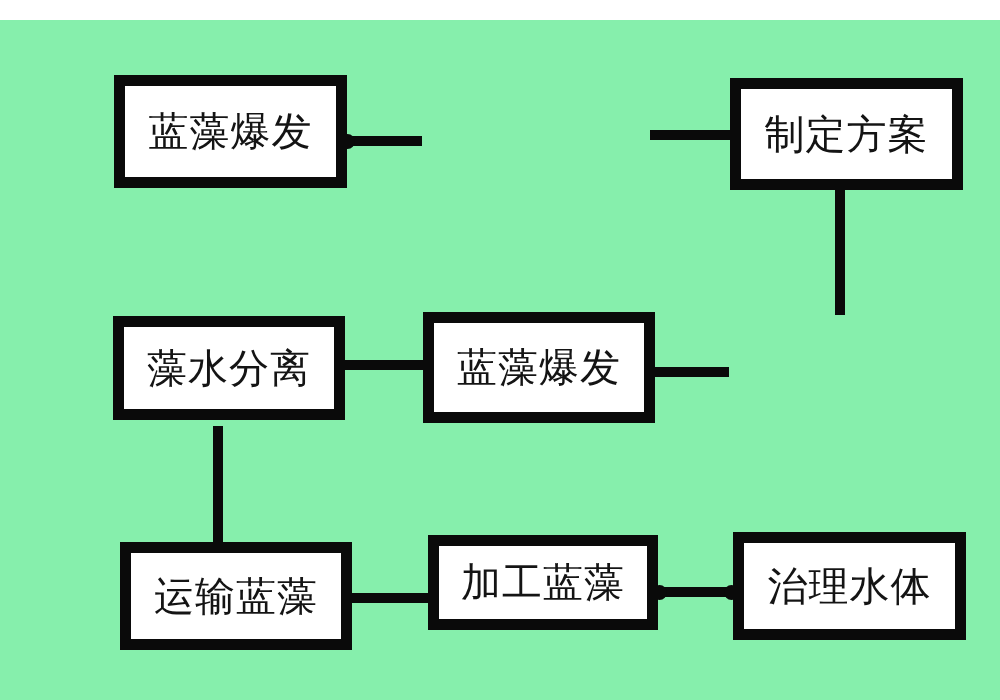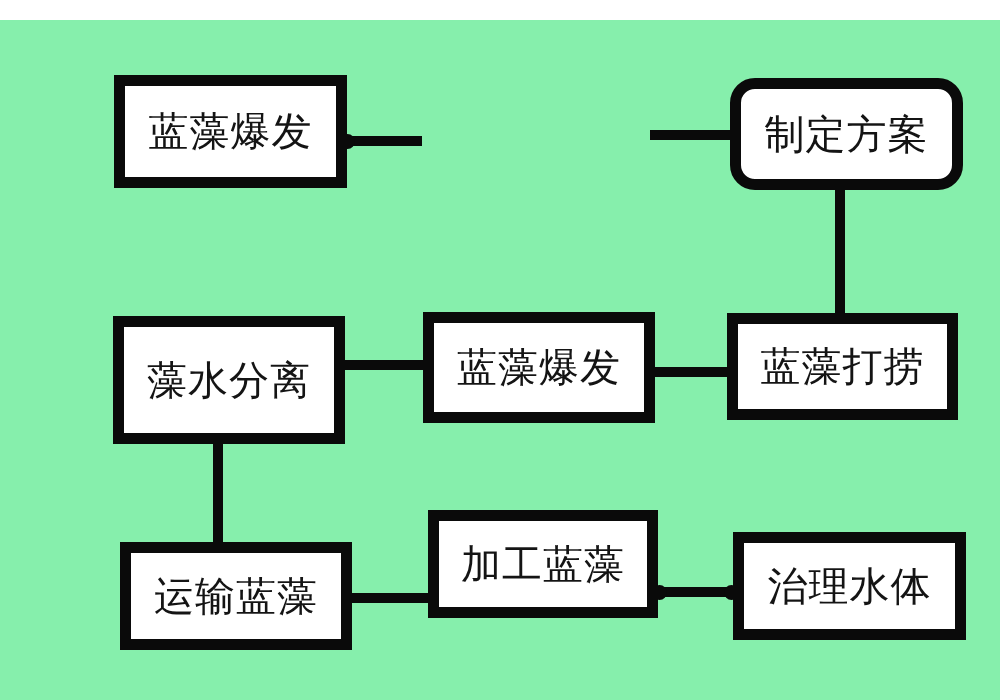--- a/index.html
+++ b/index.html
@@ -41,26 +41,26 @@
     height: 15px;
     background: #0a0a0a;
     border-radius: 50%;
   }
   .edge.h .cap.left  { left: -4px;  top: -2.5px; }
   .edge.h .cap.right { right: -4px; top: -2.5px; }
 
   
   #n1 { left: 114px; top: 55px;  width: 233px; height: 113px; }
   #n2 { left: 420px; top: 56px;  width: 232px; height: 112px; }
-  #n3 { left: 730px; top: 58px;  width: 233px; height: 112px; border-radius: 25px; }
-  #n4 { left: 113px; top: 296px; width: 232px; height: 128px; }
+  #n3 { left: 730px; top: 58px;  width: 233px; height: 112px; }
+  #n4 { left: 113px; top: 296px; width: 232px; height: 104px; }
   #n5 { left: 423px; top: 292px; width: 232px; height: 111px; }
   #n6 { left: 727px; top: 293px; width: 231px; height: 107px; }
   #n7 { left: 120px; top: 522px; width: 232px; height: 108px; justify-content: center; }
-  #n8 { left: 428px; top: 490px; width: 230px; height: 108px; }
+  #n8 { left: 428px; top: 515px; width: 230px; height: 95px; }
   #n9 { left: 733px; top: 512px; width: 233px; height: 108px; }
 
   
   #e1 { left: 344px; top: 116px; width: 78px; }
   #e2 { left: 650px; top: 110px; width: 82px; }
   #e3 { left: 835px; top: 168px; height: 127px; }
   #e4 { left: 653px; top: 347px; width: 76px; }
   #e5 { left: 343px; top: 340px; width: 82px; }
   #e6 { left: 213px; top: 406px; height: 118px; }
   #e7 { left: 350px; top: 573px; width: 80px; }
@@ -90,23 +90,20 @@
     </div>
   <div class="node" id="n3">
       <span>制定方案</span>
     </div>
   <div class="node" id="n4">
       <span>藻水分离</span>
     </div>
   <div class="node" id="n5">
       <span>蓝藻爆发</span>
     </div>
-  <div class="node" id="n6">
-      <span>蓝藻打捞</span>
-    </div>
   <div class="node" id="n7">
       <span>运输蓝藻</span>
     </div>
   <div class="node" id="n8">
       <span>加工蓝藻</span>
     </div>
   <div class="node" id="n9">
       <span>治理水体</span>
     </div>
 

